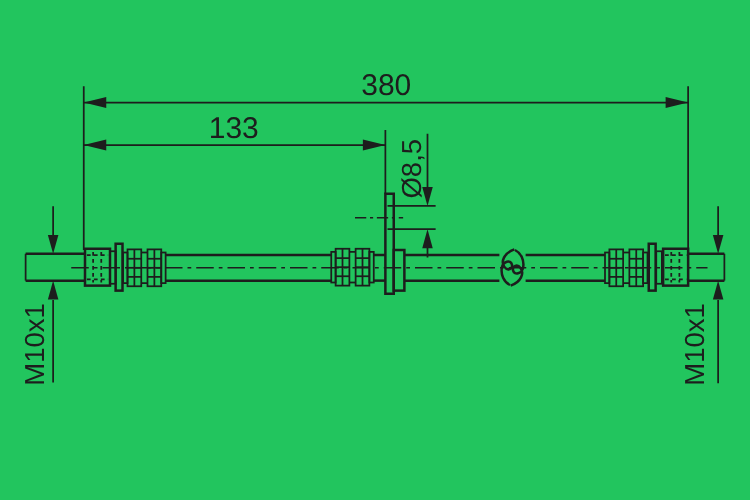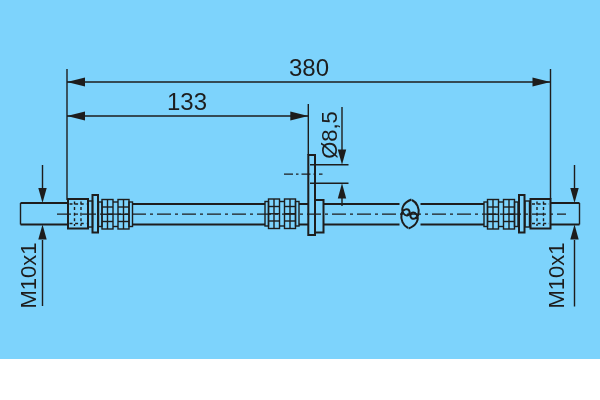--- a/index.html
+++ b/index.html
@@ -1,17 +1,17 @@
 <!DOCTYPE html>
 <html><head>
 <meta charset="utf-8">
 <style>
   html,body { margin:0; padding:0; background:#ffffff; }
   #stage {
-    position:relative; width:600px; height:359px; background:#7dd3fc;
+    position:relative; width:600px; height:400px; background:#22c55e;
     overflow:hidden; font-family:"Liberation Sans", sans-serif;
   }
   svg { display:block; }
   .s2  { stroke:#1d1d1d; stroke-width:2;   fill:none; stroke-linecap:butt; }
   .s14 { stroke:#1d1d1d; stroke-width:1.4; fill:none; stroke-linecap:butt; }
   .hid { stroke-dasharray:3 2.6; }
   .cl  { stroke:#1d1d1d; stroke-width:1.3; fill:none; stroke-dasharray:14 4 3 4; }
   .clh { stroke:#1d1d1d; stroke-width:1.3; fill:none; stroke-dasharray:9 3 2.5 3; }
   .arrow { fill:#1d1d1d; stroke:none; }
   .dim-text    { font-size:24px; fill:#1d1d1d; }

